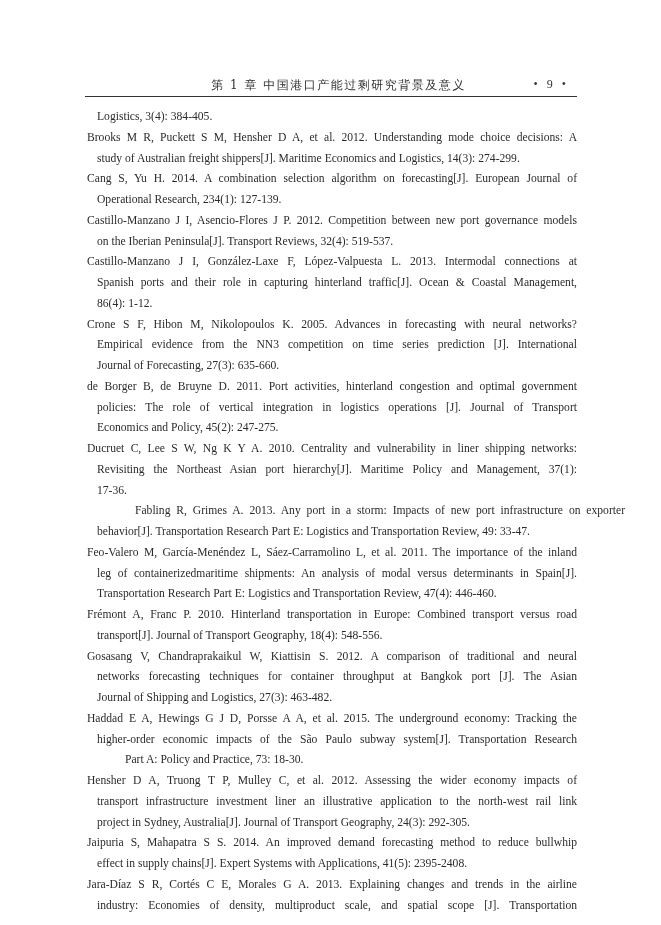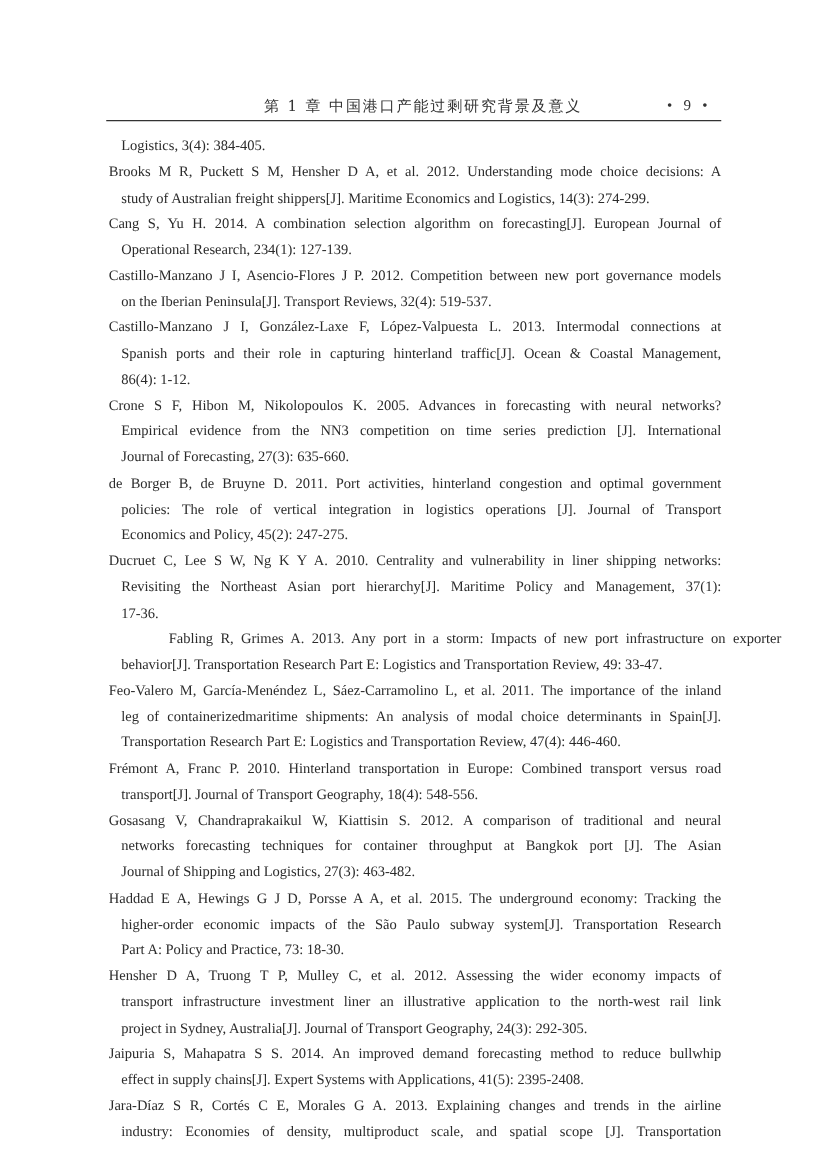--- a/index.html
+++ b/index.html
@@ -60,36 +60,36 @@
       <div class="line first just" style="top: 442px;">Ducruet C, Lee S W, Ng K Y A. 2010. Centrality and vulnerability in liner shipping networks:</div>
       <div class="line cont just" style="top: 462.75px;">Revisiting the Northeast Asian port hierarchy[J]. Maritime Policy and Management, 37(1):</div>
       <div class="line cont" style="top: 483.5px;">17-36.</div>
     </div>
     <div>
       <div class="line first just" style="top: 504.25px; margin-left: 48px;">Fabling R, Grimes A. 2013. Any port in a storm: Impacts of new port infrastructure on exporter</div>
       <div class="line cont" style="top: 525px;">behavior[J]. Transportation Research Part E: Logistics and Transportation Review, 49: 33-47.</div>
     </div>
     <div>
       <div class="line first just" style="top: 545.75px;">Feo-Valero M, García-Menéndez L, Sáez-Carramolino L, et al. 2011. The importance of the inland</div>
-      <div class="line cont just" style="top: 566.5px;">leg of containerizedmaritime shipments: An analysis of modal choice determinants in Spain[J].</div>
+      <div class="line cont just" style="top: 566.5px;">leg of containerizedmaritime shipments: An analysis of modal versus determinants in Spain[J].</div>
       <div class="line cont" style="top: 587.25px;">Transportation Research Part E: Logistics and Transportation Review, 47(4): 446-460.</div>
     </div>
     <div>
       <div class="line first just" style="top: 608px;">Frémont A, Franc P. 2010. Hinterland transportation in Europe: Combined transport versus road</div>
       <div class="line cont" style="top: 628.75px;">transport[J]. Journal of Transport Geography, 18(4): 548-556.</div>
     </div>
     <div>
       <div class="line first just" style="top: 649.5px;">Gosasang V, Chandraprakaikul W, Kiattisin S. 2012. A comparison of traditional and neural</div>
       <div class="line cont just" style="top: 670.25px;">networks forecasting techniques for container throughput at Bangkok port [J]. The Asian</div>
       <div class="line cont" style="top: 691px;">Journal of Shipping and Logistics, 27(3): 463-482.</div>
     </div>
     <div>
       <div class="line first just" style="top: 711.75px;">Haddad E A, Hewings G J D, Porsse A A, et al. 2015. The underground economy: Tracking the</div>
       <div class="line cont just" style="top: 732.5px;">higher-order economic impacts of the São Paulo subway system[J]. Transportation Research</div>
-      <div class="line cont" style="top: 753.25px;">Part A: Policy and Practice, 73: 18-30.</div>
+      <div class="line cont" style="top: 753.25px; margin-left: 28px;">Part A: Policy and Practice, 73: 18-30.</div>
     </div>
     <div>
       <div class="line first just" style="top: 774px;">Hensher D A, Truong T P, Mulley C, et al. 2012. Assessing the wider economy impacts of</div>
       <div class="line cont just" style="top: 794.75px;">transport infrastructure investment liner an illustrative application to the north-west rail link</div>
       <div class="line cont" style="top: 815.5px;">project in Sydney, Australia[J]. Journal of Transport Geography, 24(3): 292-305.</div>
     </div>
     <div>
       <div class="line first just" style="top: 836.25px;">Jaipuria S, Mahapatra S S. 2014. An improved demand forecasting method to reduce bullwhip</div>
       <div class="line cont" style="top: 857px;">effect in supply chains[J]. Expert Systems with Applications, 41(5): 2395-2408.</div>
     </div>

